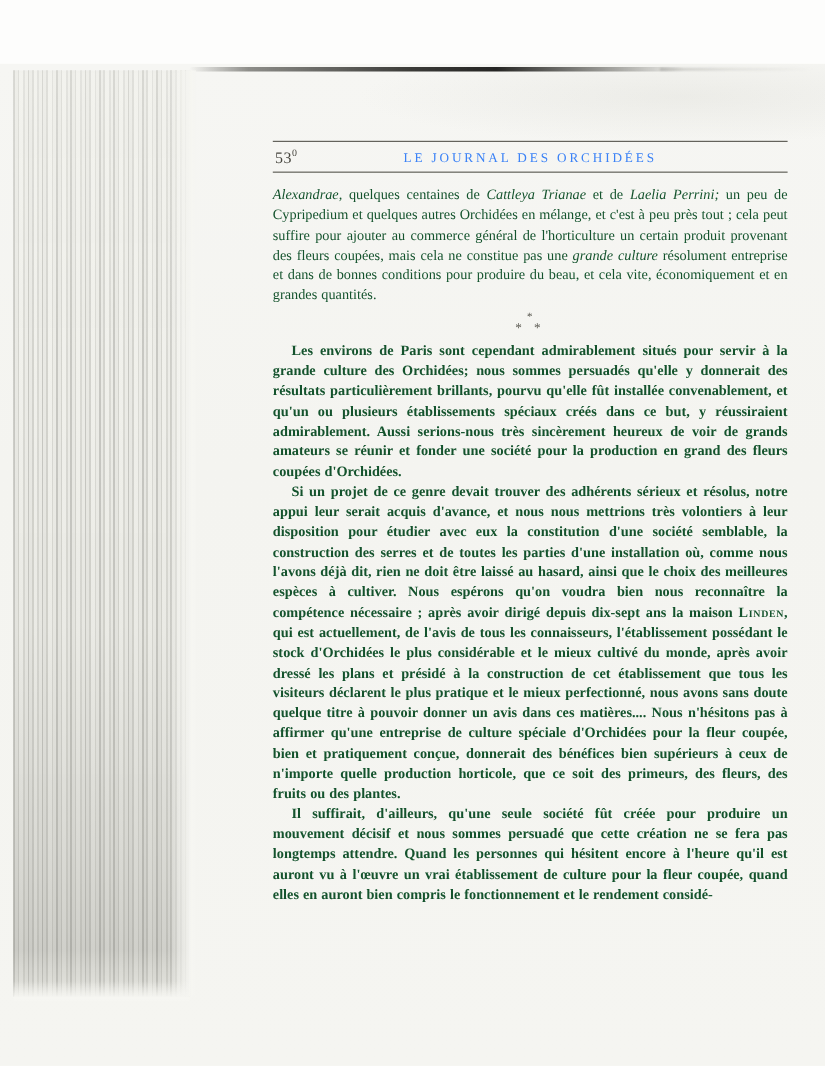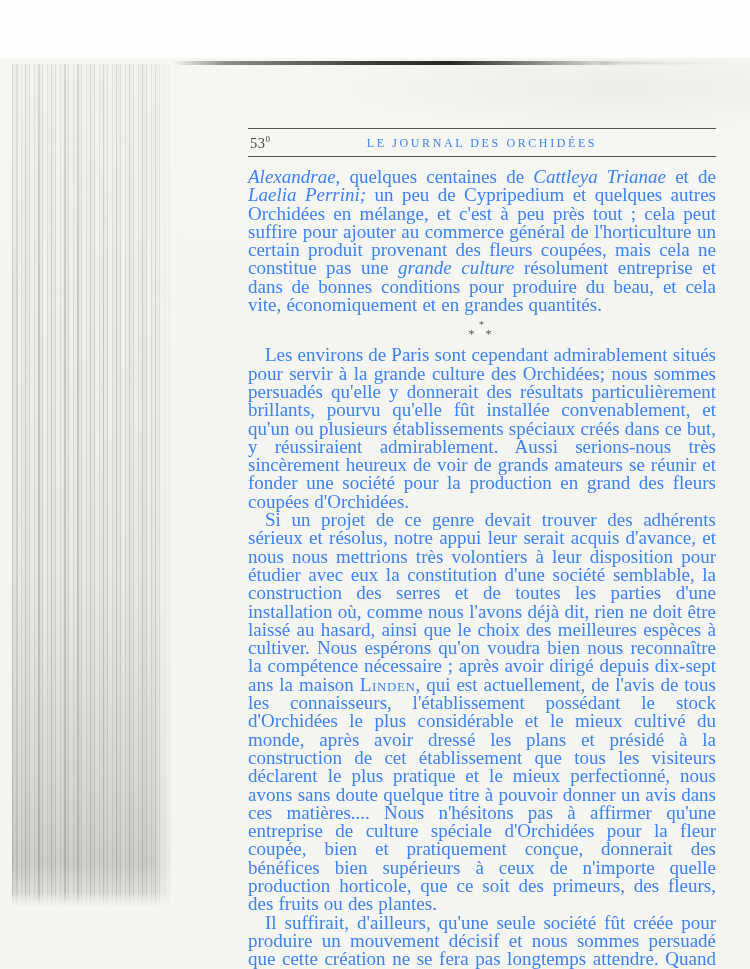--- a/index.html
+++ b/index.html
@@ -81,27 +81,27 @@
   .folio sup { font-size: 9px; vertical-align: super; }
   .head-title {
     position: absolute; left: 0; right: 0; top: 7px;
     text-align: center;
     font-size: 12px; letter-spacing: 2.6px;
     color: #3b82f6;
   }
 
   .para {
     margin: 0;
-    font-size: 19px;
+    font-size: 13px;
     line-height: 18.3px;
     text-align: justify;
-    color: #3b82f6;
+    color: #14532d;
     word-spacing: 0.4px;
   }
-  .para.indent { text-indent: 17px; }
+  .para.indent { text-indent: 17px; font-weight: bold; }
   .para .italic { font-style: italic; }
   .para .smallcaps { font-variant: small-caps; letter-spacing: 0.6px; }
 
   .separator {
     text-align: center;
     color: #55544c;
     margin: 7px 0 6px 0;
   }
   .sep-line1 { font-size: 10px; line-height: 8px; letter-spacing: 1px; }
   .sep-line2 { font-size: 12px; line-height: 11px; letter-spacing: 4px; }

